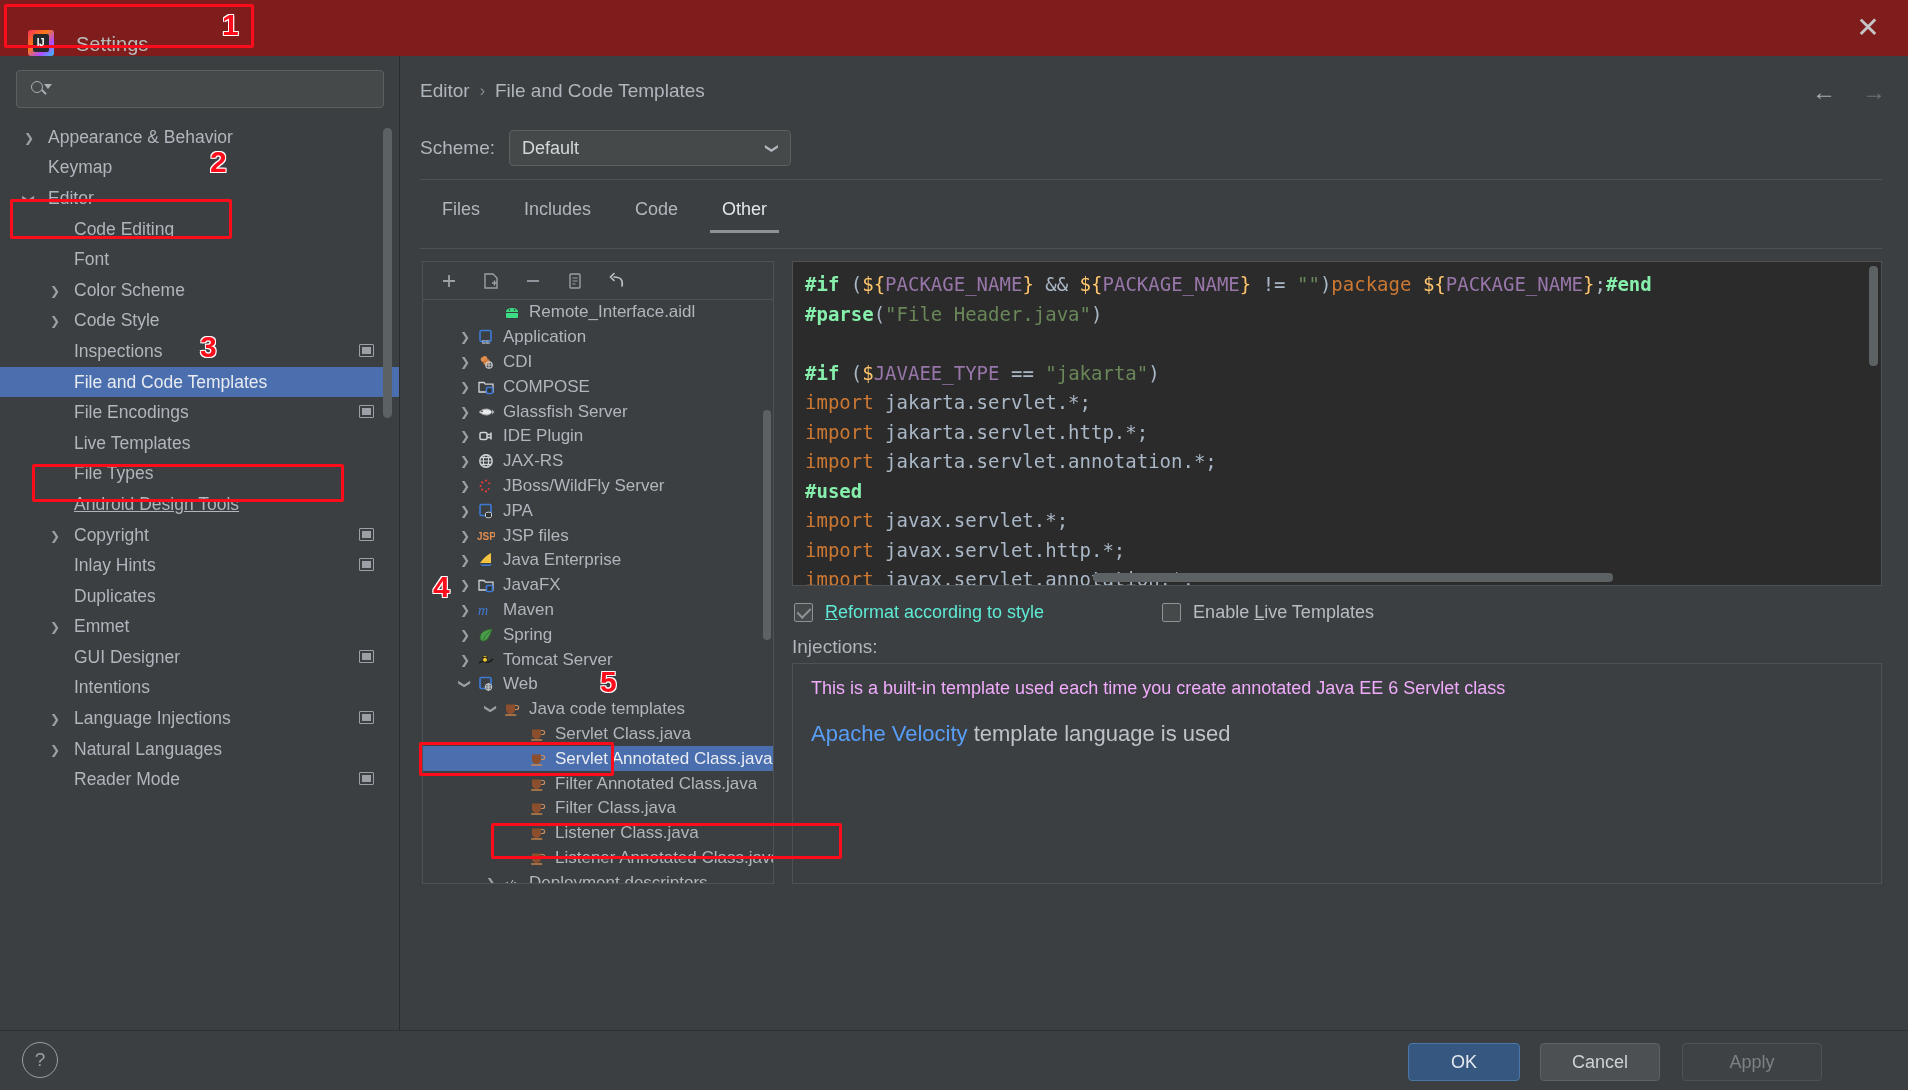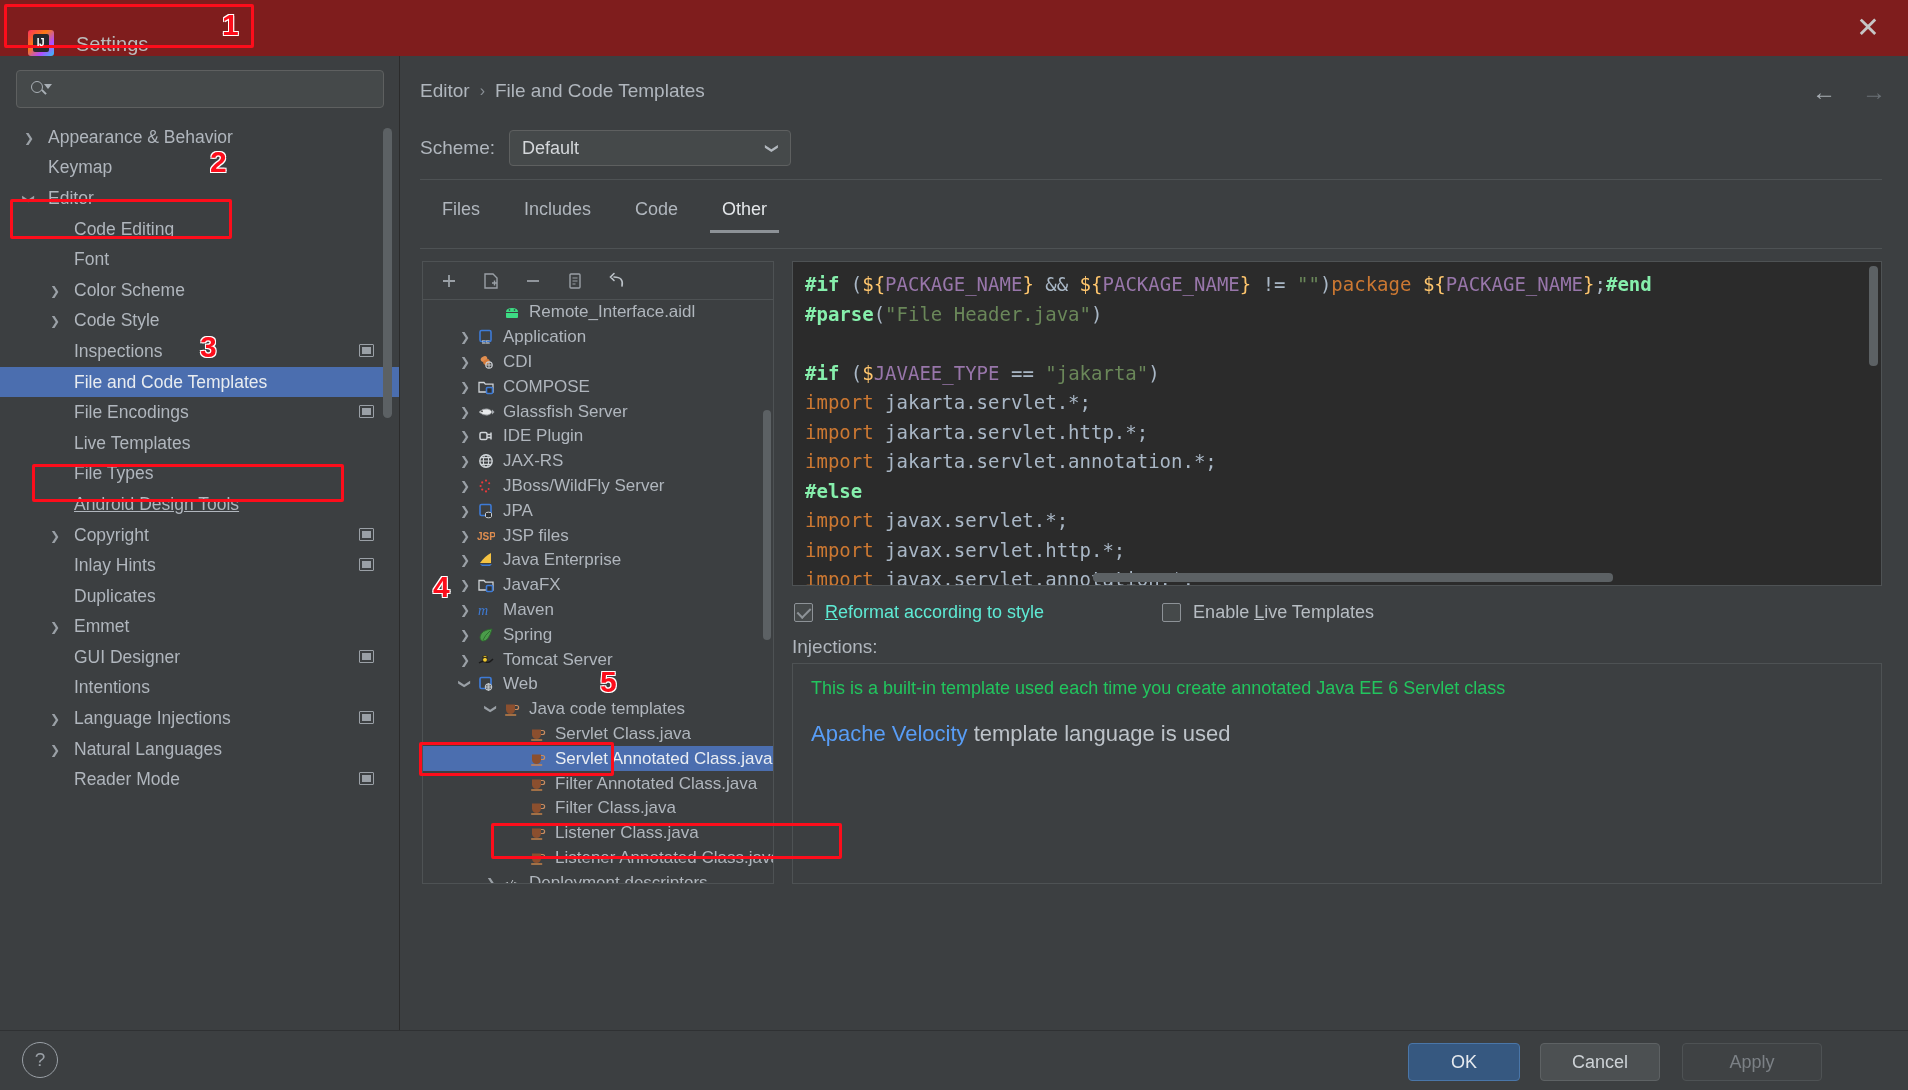--- a/index.html
+++ b/index.html
@@ -183,21 +183,21 @@
   }
   .chk-label { margin-left: 12px; color:#5eead4; font-size:18px; }
   .chk-label u { text-decoration: underline; }
   .chk-label.enabled { color:#b7bdc3; }
 
   .desc-label { position:absolute; left: 392px; top: 580px; color:#b0b6bd; font-size:19px; }
   .desc-box {
     position:absolute; left: 392px; top: 607px; width: 1090px; height: 221px;
     background:#3c3f41; border:1px solid #4e5254; padding: 14px 18px; overflow:hidden;
   }
-  .desc-p1 { color:#22c55e; font-size: 18px; }
+  .desc-p1 { color:#f0abfc; font-size: 18px; }
   .desc-p2 { margin-top: 22px; font-size: 22px; color:#bdc3c9; }
   .desc-link { color:#589df6; }
 
   
   .footer {
     position:absolute; left:0; bottom:0; width: 1908px; height: 60px;
     background:#3c3f41; border-top:1px solid #2f3133;
   }
   .help-btn {
     position:absolute; left: 22px; top: 11px; width: 36px; height:36px;
@@ -673,21 +673,21 @@
   <div class="editor" id="code-editor">
     <div class="editor-vscroll"></div>
     <div class="editor-hscroll"></div>
   <div class="ln"><span class="kw-directive">#if</span><span class="kw-plain"> (</span><span class="kw-var2">${</span><span class="kw-var">PACKAGE_NAME</span><span class="kw-var2">}</span><span class="kw-plain"> &amp;&amp; </span><span class="kw-var2">${</span><span class="kw-var">PACKAGE_NAME</span><span class="kw-var2">}</span><span class="kw-plain"> != </span><span class="kw-str">""</span><span class="kw-plain">)</span><span class="kw-kw">package</span><span class="kw-plain"> </span><span class="kw-var2">${</span><span class="kw-var">PACKAGE_NAME</span><span class="kw-var2">}</span><span class="kw-plain">;</span><span class="kw-directive">#end</span></div>
       <div class="ln"><span class="kw-directive">#parse</span><span class="kw-plain">(</span><span class="kw-str">"File Header.java"</span><span class="kw-plain">)</span></div>
       <div class="ln">&nbsp;</div>
       <div class="ln"><span class="kw-directive">#if</span><span class="kw-plain"> (</span><span class="kw-var2">$</span><span class="kw-var">JAVAEE_TYPE</span><span class="kw-plain"> == </span><span class="kw-str">"jakarta"</span><span class="kw-plain">)</span></div>
       <div class="ln"><span class="kw-kw">import</span><span class="kw-plain"> jakarta.servlet.*;</span></div>
       <div class="ln"><span class="kw-kw">import</span><span class="kw-plain"> jakarta.servlet.http.*;</span></div>
       <div class="ln"><span class="kw-kw">import</span><span class="kw-plain"> jakarta.servlet.annotation.*;</span></div>
-      <div class="ln"><span class="kw-directive">#else</span></div>
+      <div class="ln"><span class="kw-directive">#used</span></div>
       <div class="ln"><span class="kw-kw">import</span><span class="kw-plain"> javax.servlet.*;</span></div>
       <div class="ln"><span class="kw-kw">import</span><span class="kw-plain"> javax.servlet.http.*;</span></div>
       <div class="ln"><span class="kw-kw">import</span><span class="kw-plain"> javax.servlet.annotation.*;</span></div>
     </div>
 
   <div class="chk-row">
     <div style="display:flex;align-items:center;">
       <div class="chk checked"></div>
       <div class="chk-label">
         <span></span><u>R</u><span>eformat according to style</span>

